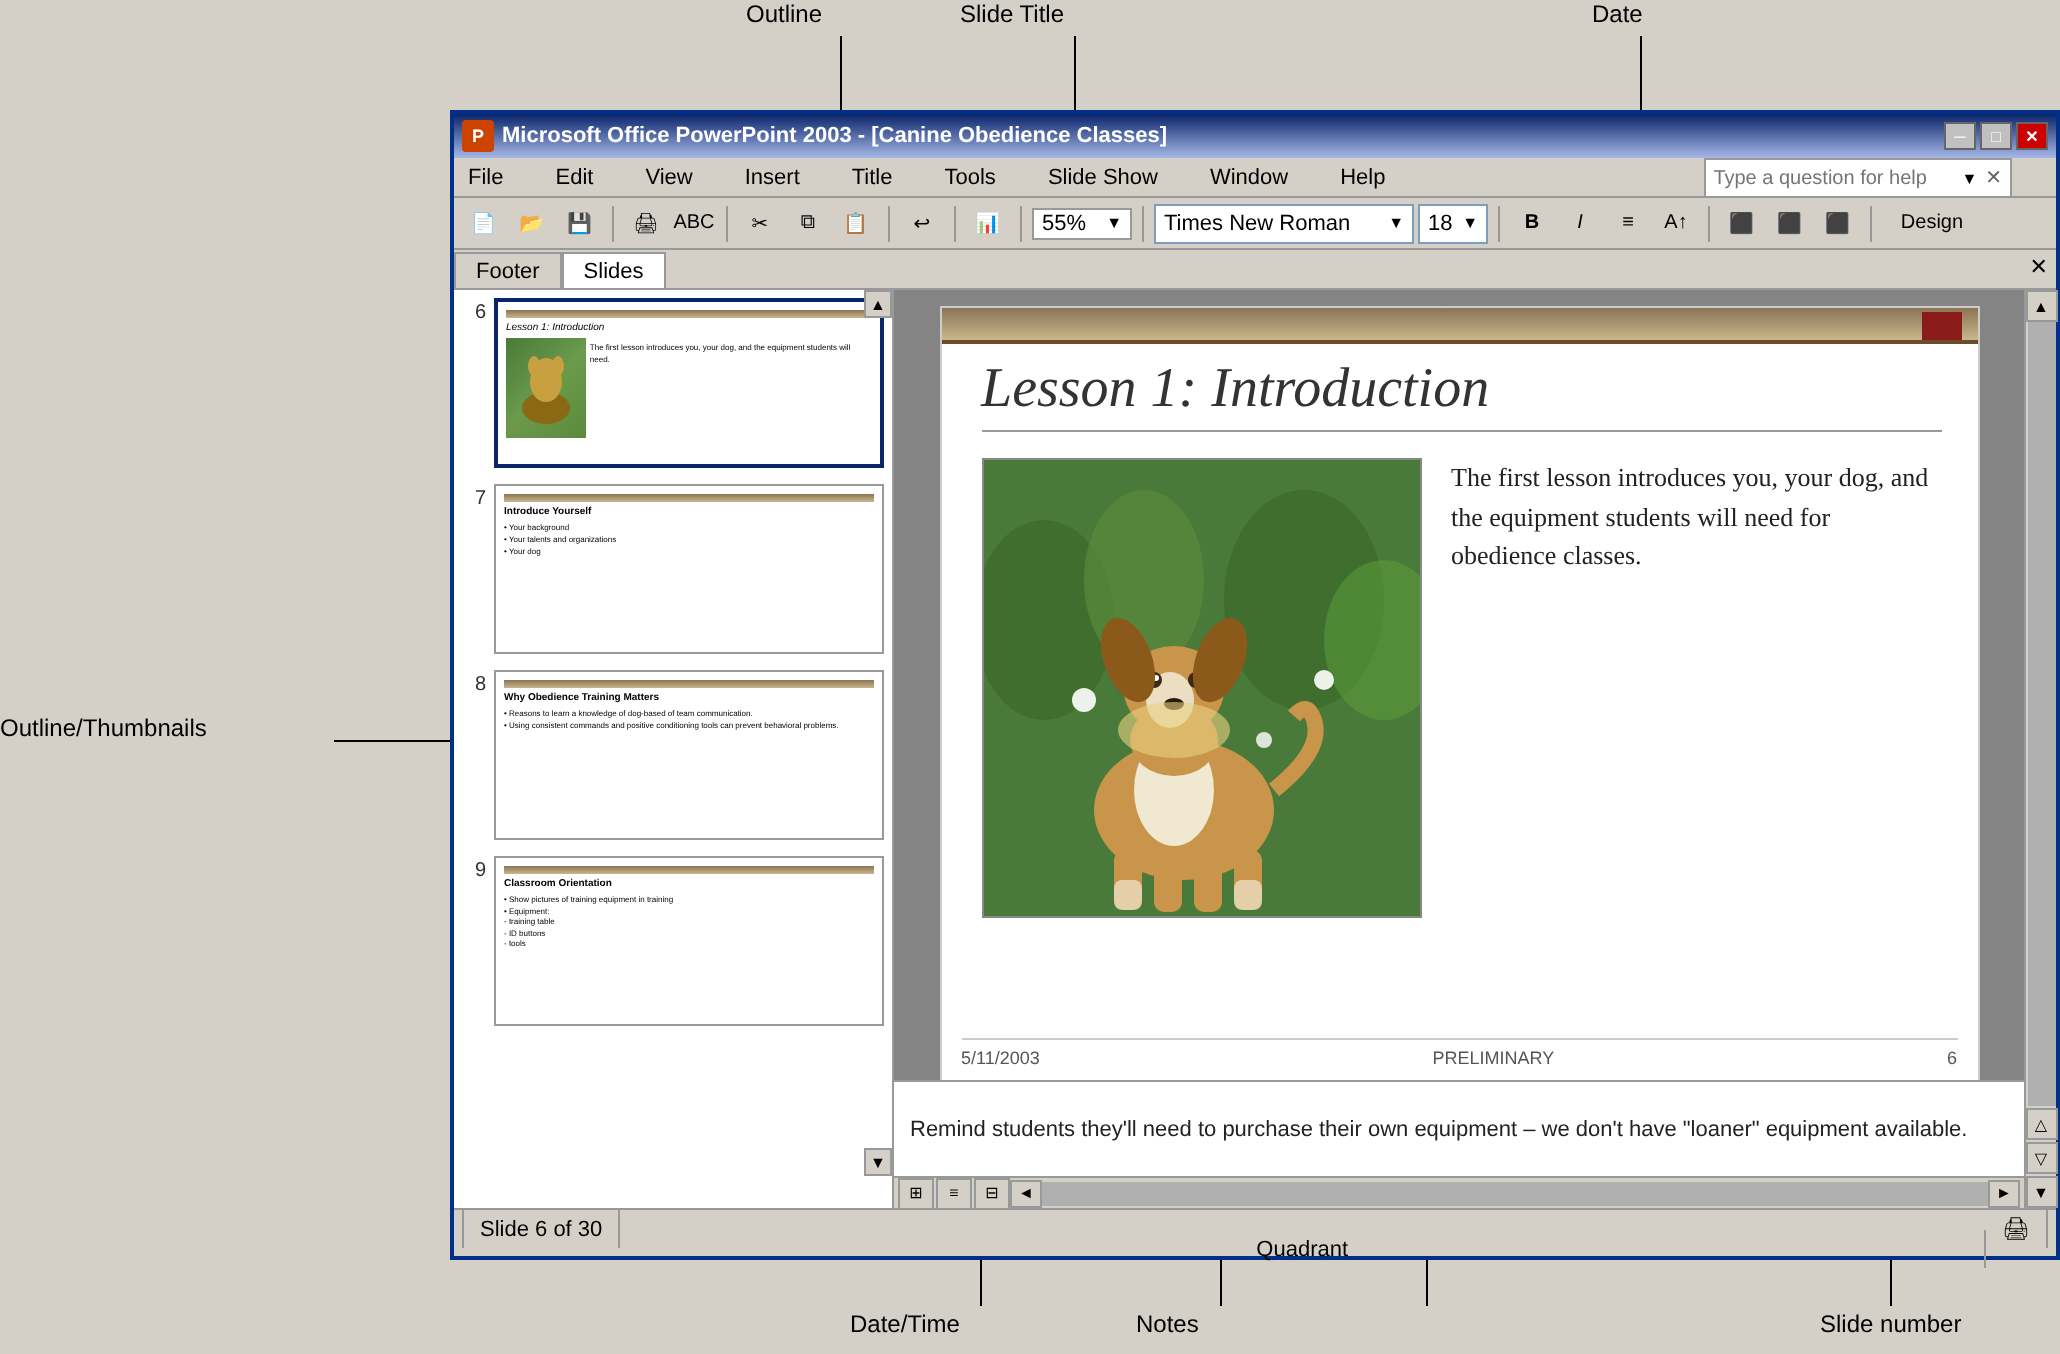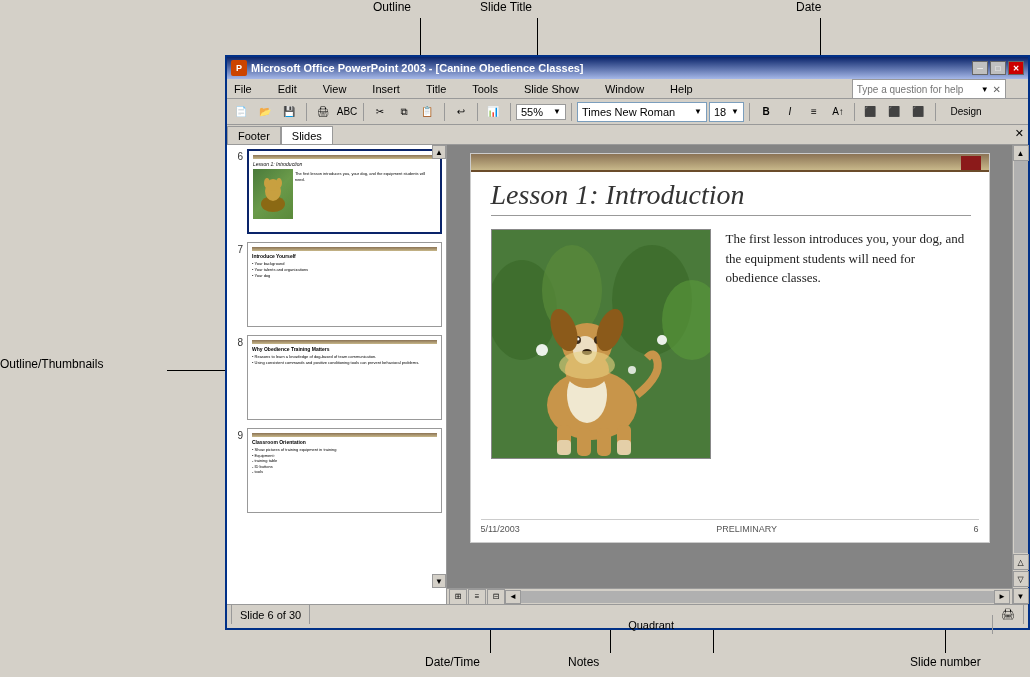--- a/index.html
+++ b/index.html
@@ -687,20 +687,23 @@
 
           <div class="slide-footer">
             <span>5/11/2003</span>
             <span>PRELIMINARY</span>
             <span>6</span>
           </div>
 
         </div>
       </div>
 
+      <div class="notes-panel">
+        <span>Remind students they'll need to purchase their own equipment – we don't have "loaner" equipment available.</span>
+      </div>
 
       <div class="bottom-scroll">
         <div class="view-buttons">
           <div class="view-btn">⊞</div>
           <div class="view-btn">≡</div>
           <div class="view-btn">⊟</div>
         </div>
         <div class="h-scroll-btn">◄</div>
         <div class="h-scroll-track"></div>
         <div class="h-scroll-btn">►</div>

